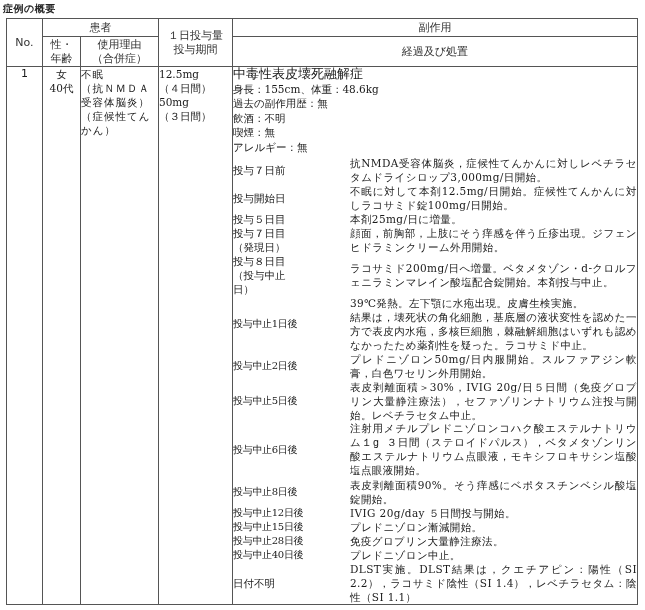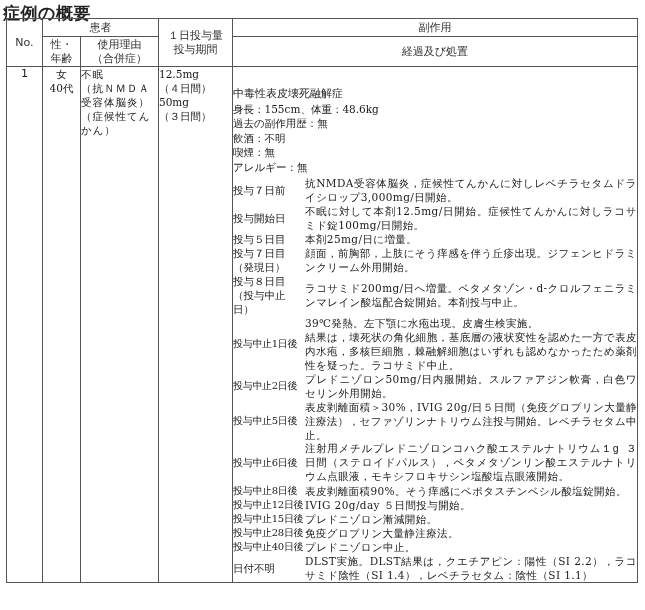--- a/index.html
+++ b/index.html
@@ -4,21 +4,21 @@
   <style>
     html, body { margin: 0; padding: 0; background: #ffffff; }
     body {
       width: 645px; height: 610px; overflow: hidden; position: relative;
       font-family: "DejaVu Serif", "Liberation Serif", serif;
       color: #1a1a1a;
     }
     .title {
       position: absolute; left: 3px; top: 2px;
       font-family: "DejaVu Sans", "Liberation Sans", sans-serif;
-      font-size: 17px; font-weight: bold; color: #222;
+      font-size: 10px; font-weight: bold; color: #222;
       letter-spacing: 0.5px;
     }
     table.case {
       position: absolute; left: 6px; top: 18px;
       width: 632px; border-collapse: collapse; table-layout: fixed;
       font-size: 10.5px; line-height: 14px;
     }
     table.case th, table.case td {
       border: 1px solid #555; padding: 0;
       vertical-align: top;
@@ -29,26 +29,26 @@
       text-align: center; vertical-align: middle; line-height: 14px;
     }
     .h1 { height: 18px; }
     .h2 { height: 30px; }
     td.no { text-align: center; padding-top: 4px; font-family: "DejaVu Sans", "Liberation Sans", sans-serif; font-size: 11px; }
     td.sexage { text-align: center; padding-top: 4px; }
     td.reason { padding: 4px 2px 0 3px; letter-spacing: 1px; }
     td.dose { text-align: left; padding-top: 4px; }
     td.course { padding: 4px 6px 2px 4px; border-bottom: none; }
     .course-head div { line-height: 14.5px; }
-    .course-head .dx { font-family: "DejaVu Sans", "Liberation Sans", sans-serif; font-size: 11px; margin-top: 20px; }
+    .course-head .dx { font-family: "DejaVu Sans", "Liberation Sans", sans-serif; font-size: 13px; }
     .tl { margin-top: 2px; }
     .tl-row { display: flex; align-items: center; }
     .tl-label { width: 72px; flex: 0 0 72px; white-space: pre-line; }
     .tl-label.small { font-size: 10px; letter-spacing: -0.3px; }
-    .tl-text { flex: 1; text-align: justify; letter-spacing: 0.4px; }
+    .tl-text { flex: 1; text-align: justify; letter-spacing: 0.4px; margin-left: 45px; }
     .reason-line { display: block; }
   </style>
 </head>
 <body>
 
 <div class="title">症例の概要</div>
 
 <table class="case">
   <colgroup>
     <col style="width:36px">

